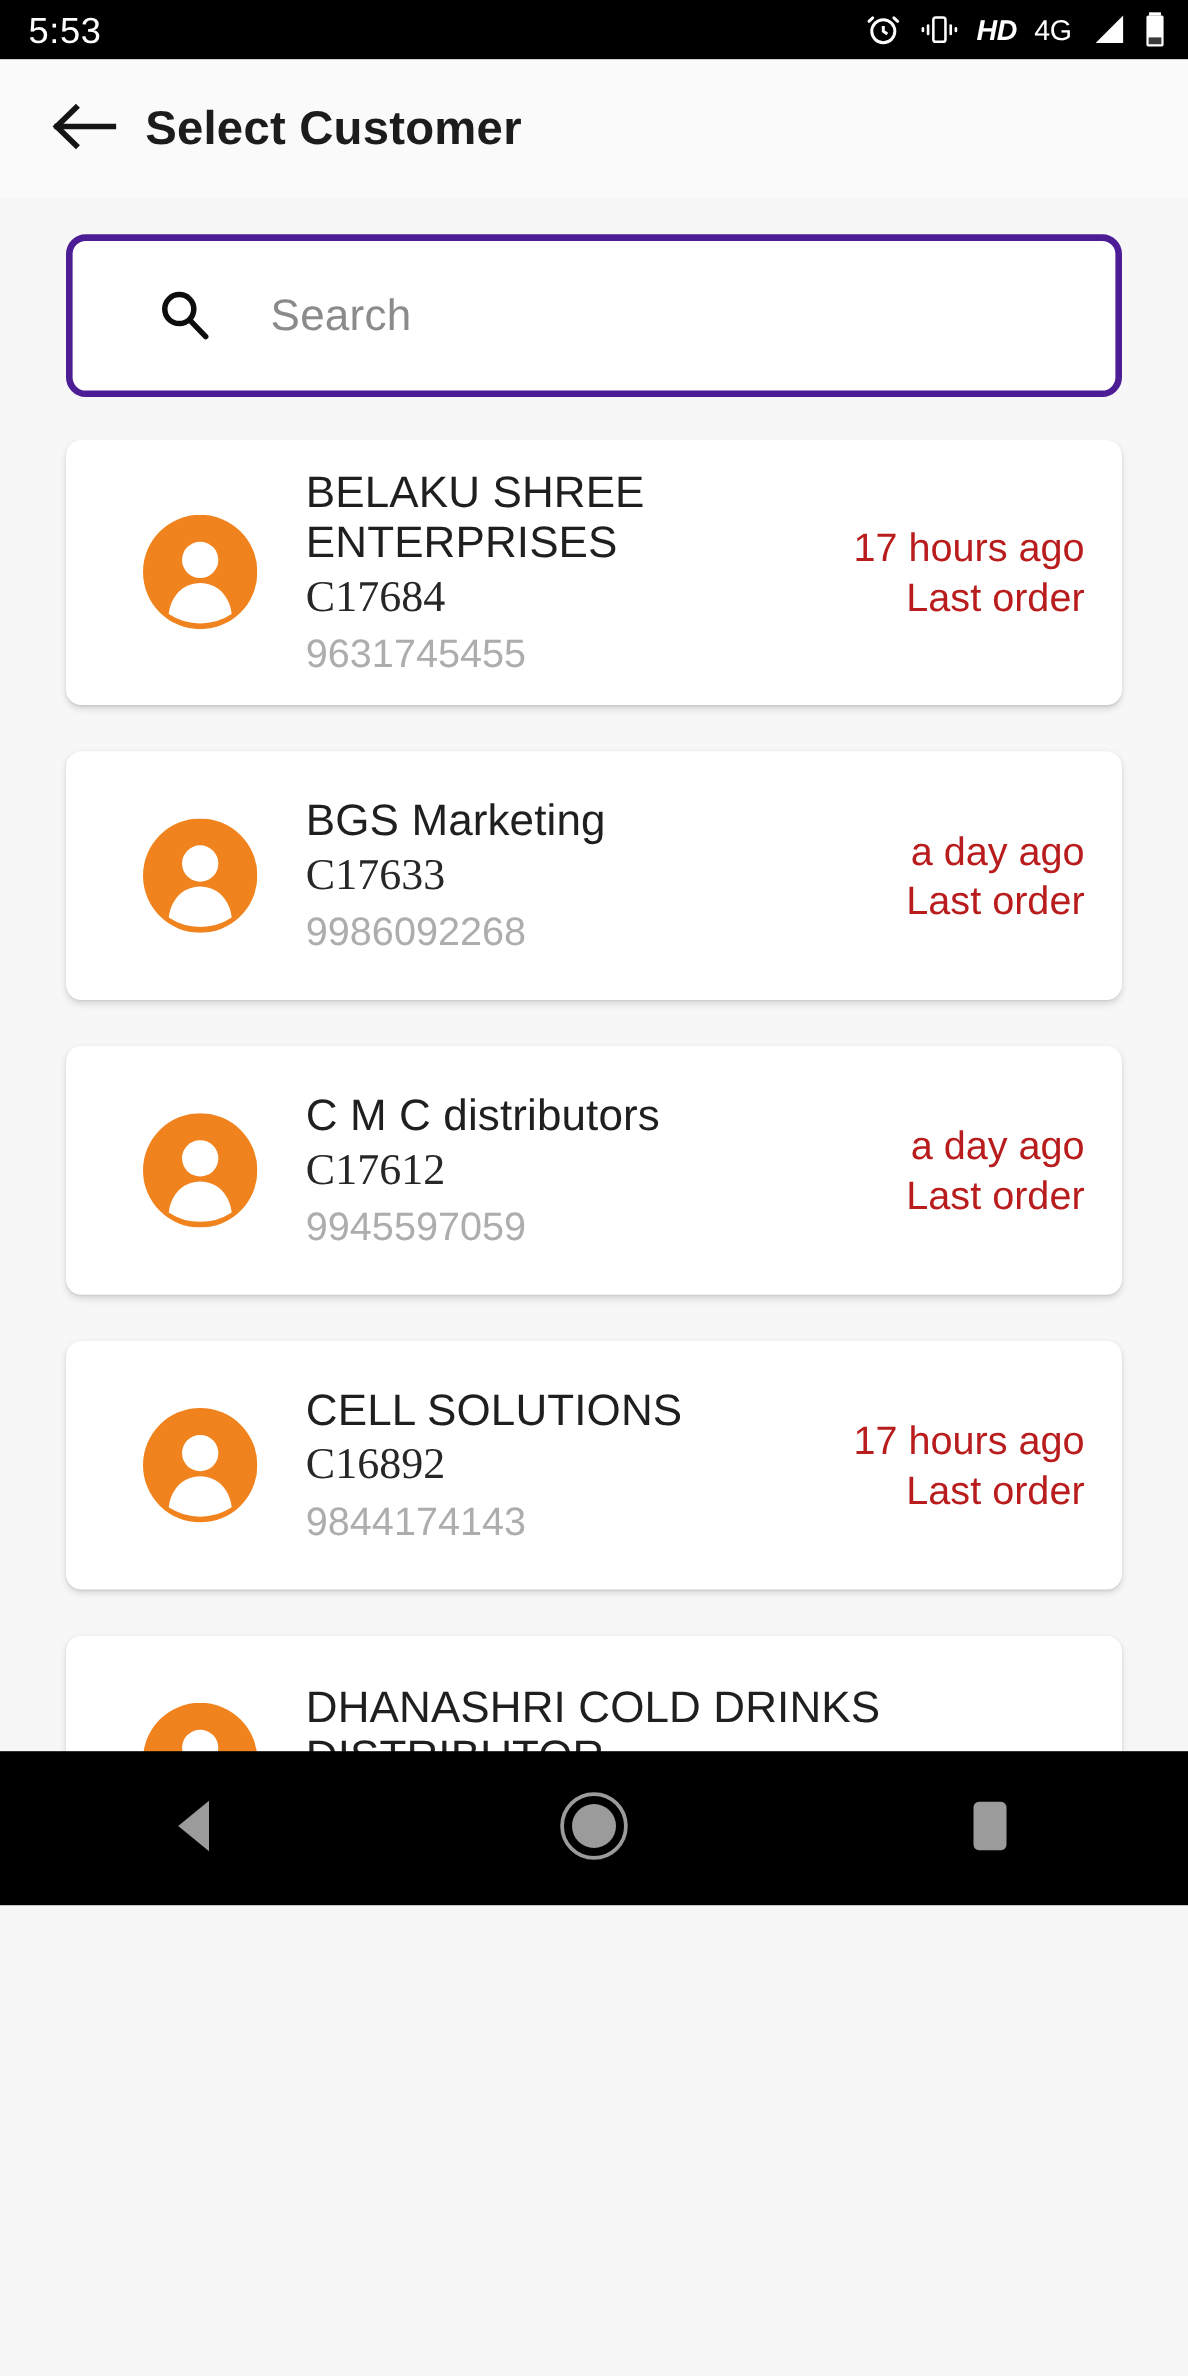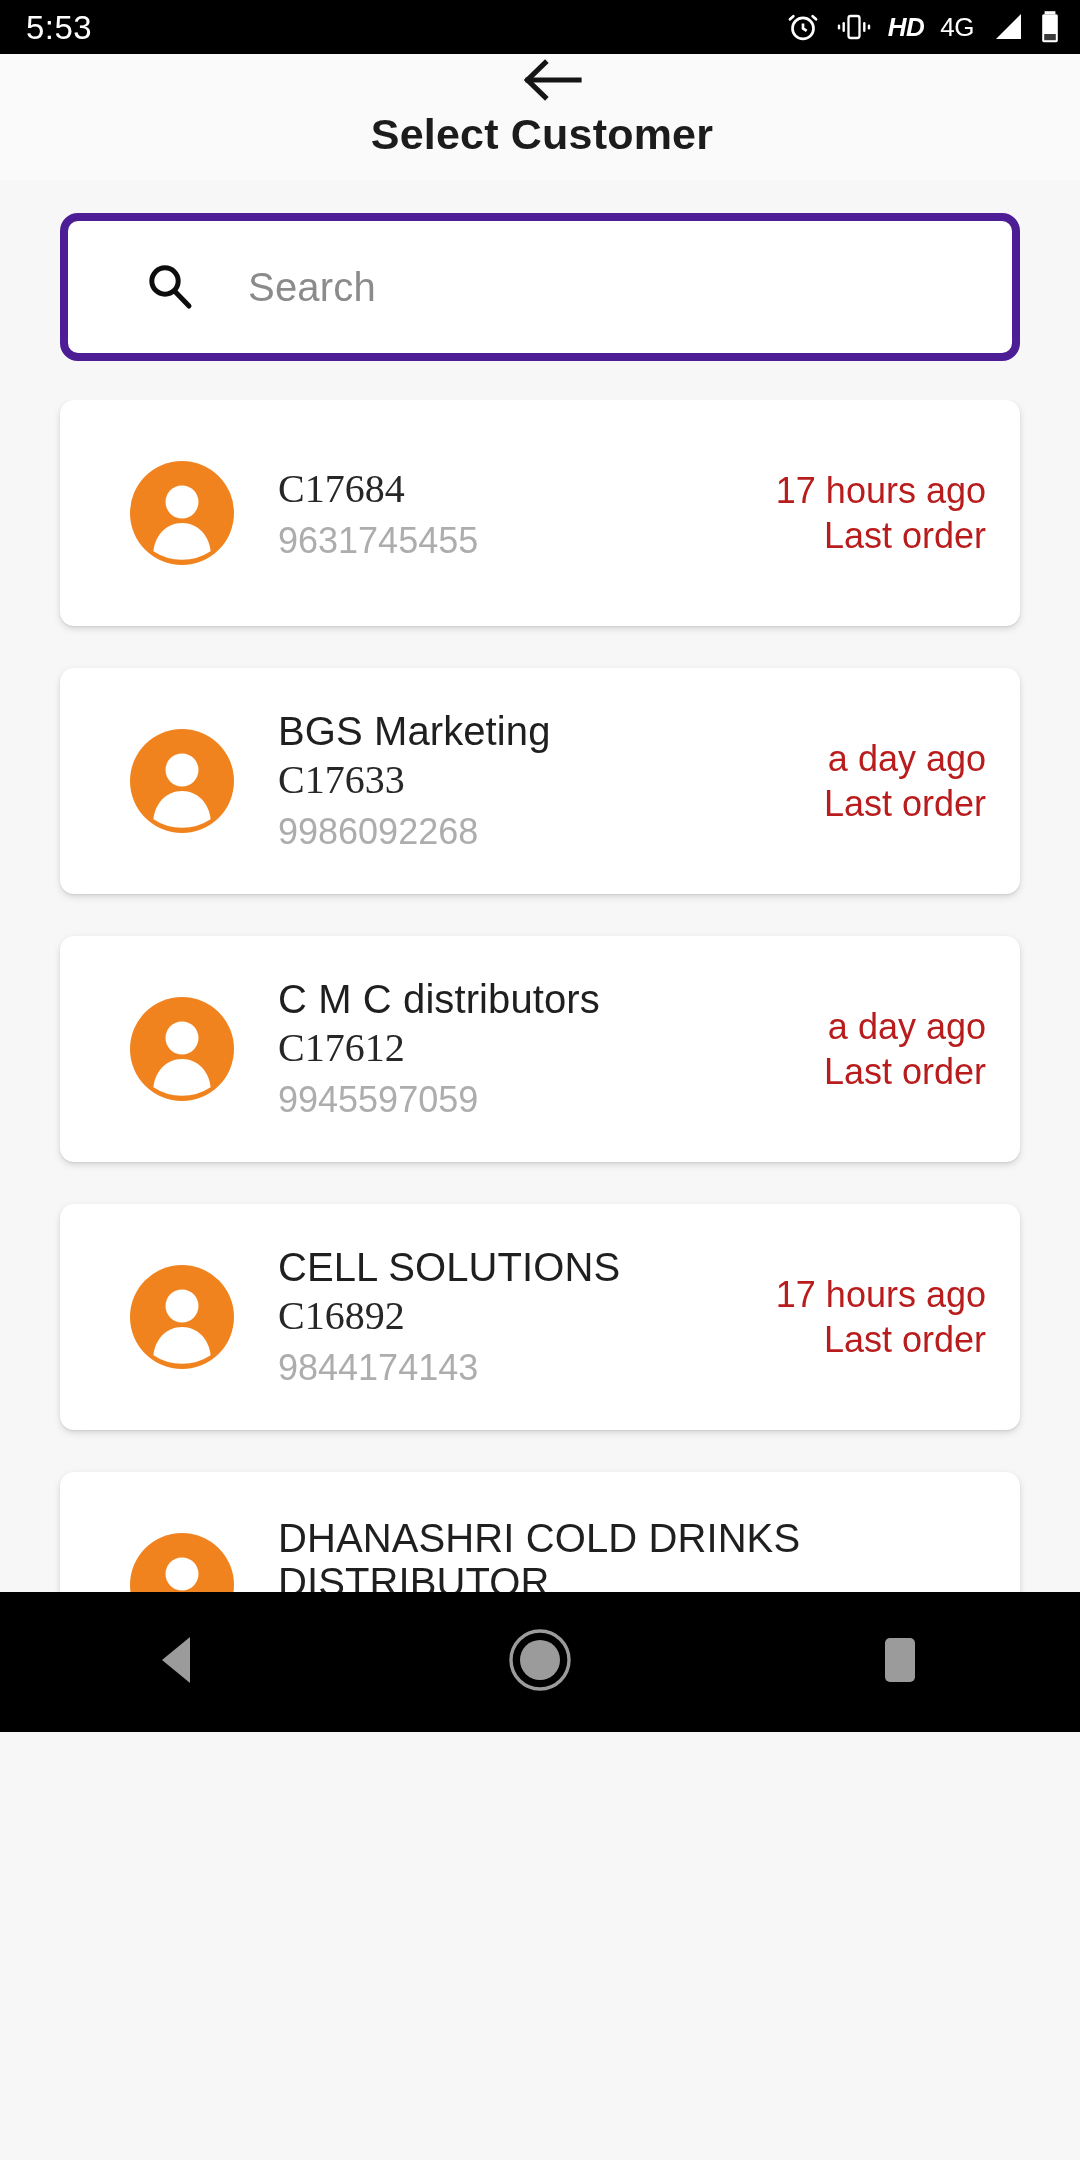--- a/index.html
+++ b/index.html
@@ -21,38 +21,38 @@
   .status-time { font-size:33px; letter-spacing:.5px; line-height:1; font-weight:400; }
   .status-icons { display:flex; align-items:center; gap:16px; }
   .status-icons svg { display:block; }
   .hd-label { font-size:26px; font-style:italic; font-weight:700; letter-spacing:-.5px; }
   .g4-label { font-size:26px; font-weight:400; letter-spacing:-.5px;text-align:center; }
 
   
   .appbar {
     position:absolute; top:54px; left:0; width:1080px; height:126px;
     background:#fafafa;
-    display:flex; align-items:center;flex-direction:column;
+    display:flex; align-items:center;
   }
   .back-btn {
     width:104px; margin-left:24px;
     display:flex; align-items:center; justify-content:center;
     cursor:pointer;
   }
   .appbar-title {
     font-size:43px; font-weight:700; color:#1c1c1c;
     letter-spacing:.2px; margin-left:4px;
   }
 
   
   .search-wrap {
     position:absolute; top:213px; left:60px;
     width:960px; height:148px;
     background:#fff;
-    border:8px solid #4c1d95;
+    border:6px solid #4c1d95;
     border-radius:18px;
     display:flex; align-items:center;
     padding-left:76px;
     cursor:text;
   }
   .search-icon { width:52px; height:52px; flex:none; display:block; }
   .search-placeholder {
     font-size:40px; color:#8b8b8b; margin-left:52px; letter-spacing:.2px;
   }
 
@@ -162,20 +162,21 @@
 
     <div class="card">
       <span class="avatar">
         <svg viewBox="0 0 104 104" width="104" height="104">
           <circle cx="52" cy="52" r="52" fill="#f0831e"></circle>
           <circle cx="52" cy="41" r="16.5" fill="#fff"></circle>
           <path d="M52 62c-16 0-27 12.6-28.6 28.2A52 52 0 0 0 80.6 90.2C79 74.6 68 62 52 62Z" fill="#fff"></path>
         </svg>
       </span>
       <div class="card-main">
+        <div class="cust-name">BELAKU SHREE ENTERPRISES</div>
         <div class="cust-code">C17684</div>
         <div class="cust-phone">9631745455</div>
       </div>
       <div class="card-meta">
         <div class="meta-time">17 hours ago</div>
         <div class="meta-label">Last order</div>
       </div>
     </div>
 
     <div class="card">

